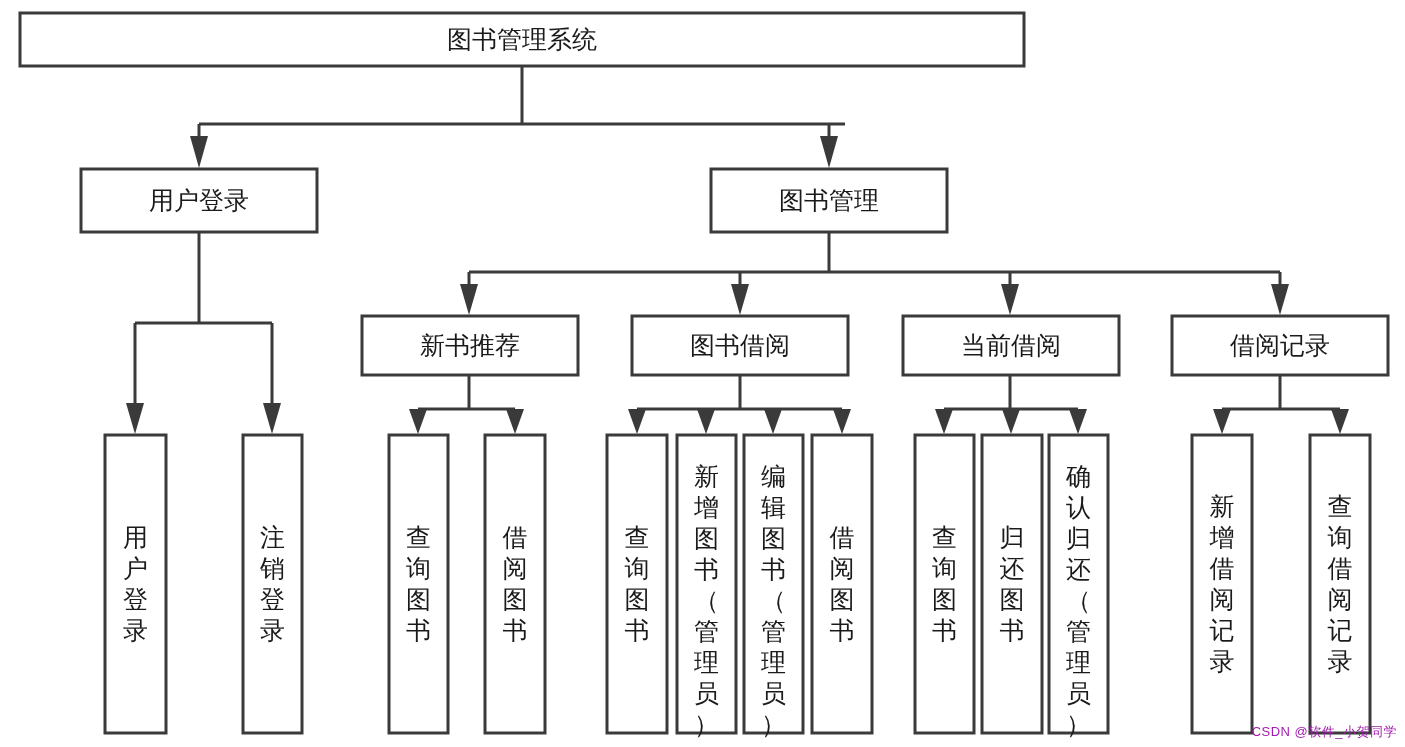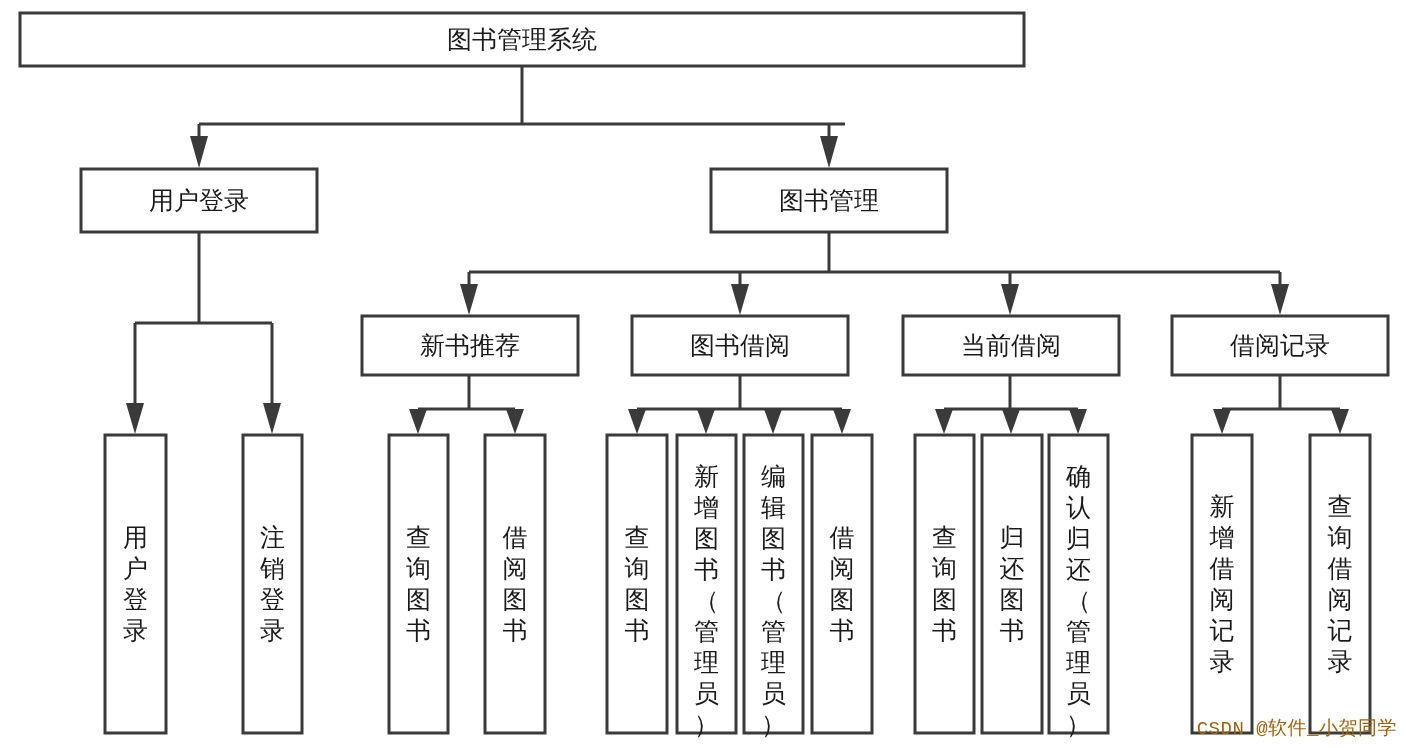--- a/index.html
+++ b/index.html
@@ -49,23 +49,23 @@
   .leaf-label {
     font-family: "Liberation Sans", "DejaVu Sans", sans-serif;
     fill: #1a1a1a;
     font-size: 25px;
     text-anchor: middle;
   }
   .watermark-text {
     position: absolute;
     right: 8px;
     bottom: 6px;
-    font-family: Liberation Mono, monospace;
-    font-size: 19px;
-    color: #a16207;
+    font-family: Liberation Sans, sans-serif;
+    font-size: 13px;
+    color: #a21caf;
     white-space: nowrap;
     letter-spacing: 0.5px;
   }
 </style>
 </head>
 <body>
 
 <div id="diagram-root">
 
   <svg id="flowchart" viewBox="0 0 1405 747" xmlns="http://www.w3.org/2000/svg">

